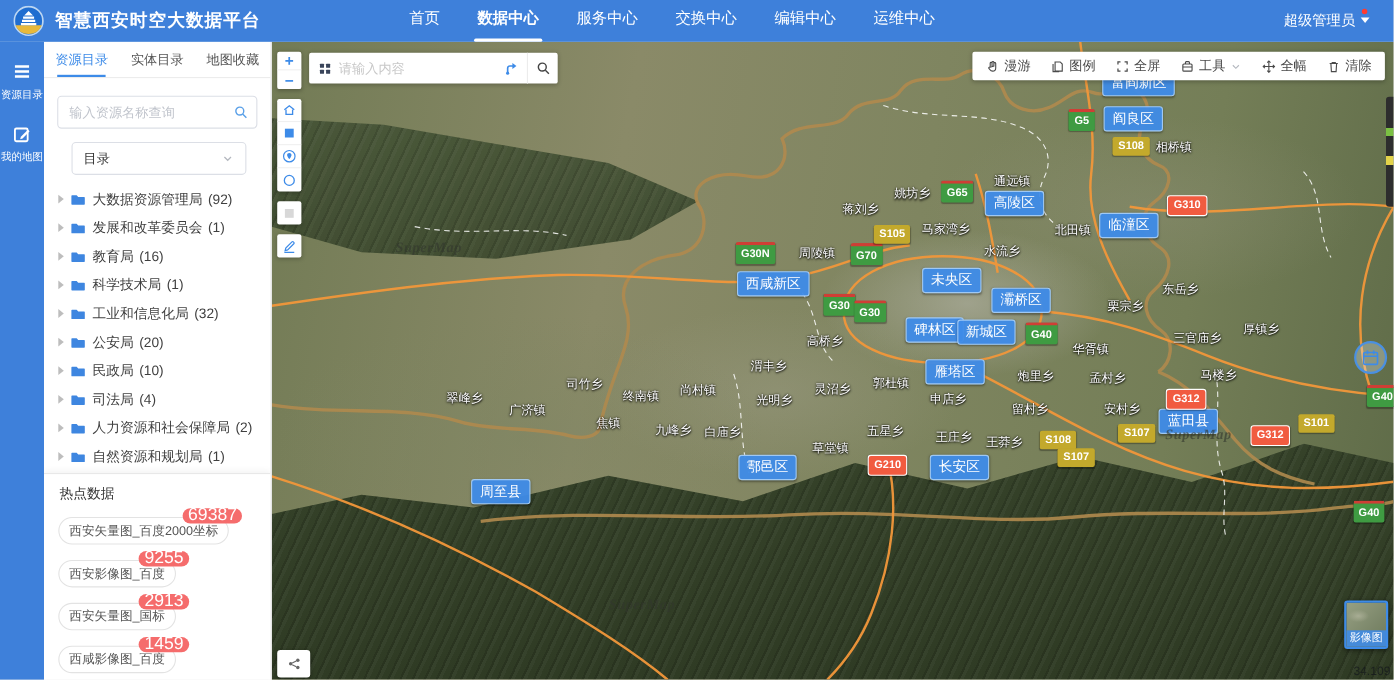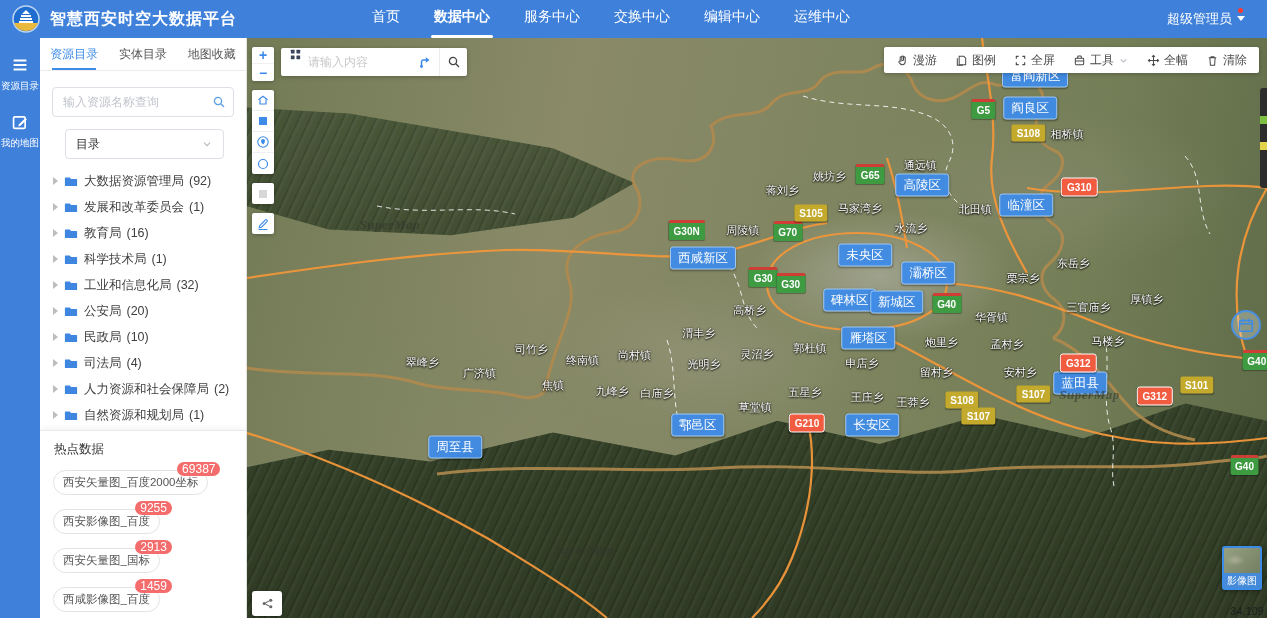--- a/index.html
+++ b/index.html
@@ -33,21 +33,21 @@
   .pselect{margin:12px 22px 0 25px;height:30px;border:1px solid #dcdfe6;border-radius:4px;display:flex;align-items:center;justify-content:space-between;padding:0 10px;font-size:12px;color:#333;cursor:pointer}
   .tree{margin-top:9px}
   .tree-row{display:flex;align-items:center;height:26px;padding-left:13px;font-size:12.5px;color:#3f3f3f;cursor:pointer;white-space:nowrap}
   .caret{width:0;height:0;border-left:5px solid #bdbdbd;border-top:4px solid transparent;border-bottom:4px solid transparent;margin-right:6px}
   .tree-row .icn{margin-right:6px;display:flex}
   .tcount{margin-left:5px}
   .hot{position:absolute;left:0;right:0;top:392px;bottom:0;background:#fff;border-top:1px solid #e8e8e8;box-shadow:0 -2px 6px rgba(0,0,0,.05);padding:8px 8px 0 8px}
   .hot-title{font-size:12.5px;color:#333;margin:2px 0 12px 6px}
   .tags{display:flex;flex-wrap:wrap}
   .tag{position:relative;border:1px solid #e3e3e3;border-radius:14px;padding:4px 9px;font-size:11.5px;color:#555;margin:0 10px 14px 5px;background:#fff;cursor:pointer;white-space:nowrap}
-  .badge{position:absolute;top:-9px;right:-13px;background:#f56c6c;color:#fff;font-size:12px;line-height:12px;padding:1px 5px;border-radius:8px;white-space:nowrap}
+  .badge{position:absolute;top:-9px;right:-13px;background:#f56c6c;color:#fff;font-size:16px;line-height:12px;padding:1px 5px;border-radius:8px;white-space:nowrap}
   
   .map{position:absolute;left:247px;top:38px;right:0;bottom:0;overflow:hidden;background:
     radial-gradient(190px 95px at 62% 41%, rgba(178,178,165,.65), rgba(178,178,165,0) 70%),
     radial-gradient(280px 120px at 78% 26%, rgba(148,148,126,.35), rgba(148,148,126,0) 70%),
     radial-gradient(320px 160px at 22% 62%, rgba(125,133,98,.5), rgba(125,133,98,0) 70%),
     radial-gradient(240px 110px at 45% 55%, rgba(158,158,136,.4), rgba(158,158,136,0) 70%),
     linear-gradient(100deg,#727b55,#8a8a68 30%,#7f8560 55%,#747e57 78%,#5d6a47)}
   .mtn-s,.mtn-nw{position:absolute;inset:0;background:
     repeating-linear-gradient(115deg, rgba(0,0,0,.13) 0 2px, rgba(255,255,255,.03) 2px 5px, rgba(0,0,0,0) 5px 10px),
     linear-gradient(180deg,#49583a 0%,#39462c 40%,#2f3b24 100%)}
@@ -57,21 +57,21 @@
   .label-layer{position:absolute;inset:0}
   .mlbl{position:absolute;transform:translate(-50%,-50%);white-space:nowrap}
   .district{background:rgba(62,139,232,.95);border:1px solid #9fc8f3;color:#fff;font-size:12.5px;padding:2px 7px;border-radius:3px;box-shadow:0 1px 2px rgba(0,0,0,.35);cursor:pointer}
   .town{color:#fff;font-size:11px;text-shadow:0 1px 2px #000,0 0 2px #000}
   .road{font-size:10px;font-weight:bold;padding:3px 5px;border-radius:2px;color:#fff;box-shadow:0 1px 1px rgba(0,0,0,.3)}
   .road.green{background:#3f9b42;border-top:3px solid #cf3e35}
   .road.yellow{background:#c3a92c}
   .road.orange{background:#f15b40;border:1px solid #fff;border-radius:3px}
   .watermark{position:absolute;transform:translate(-50%,-50%);font-family:"Liberation Serif",serif;font-style:italic;font-weight:bold;font-size:13px;color:rgba(50,55,45,.62);letter-spacing:.5px}
   
-  .msearch{position:absolute;left:34px;top:10px;width:186px;height:28px;background:#fff;border-radius:2px;box-shadow:0 1px 4px rgba(0,0,0,.25);display:flex;z-index:5}
+  .msearch{position:absolute;left:34px;top:10px;width:226px;height:28px;background:#fff;border-radius:2px;box-shadow:0 1px 4px rgba(0,0,0,.25);display:flex;align-items:center;z-index:5}
   .msearch .gicn{margin:0 6px 0 8px;display:flex}
   .msearch input{flex:1;border:none;outline:none;font-size:12px;color:#333;min-width:0;font-family:inherit}
   .msearch input::placeholder{color:#c8c8c8}
   .msbtn{width:28px;height:28px;display:flex;align-items:center;justify-content:center;cursor:pointer}
   .msbtn.sep{border-left:1px solid #ececec}
   
   .mtoolbar{position:absolute;top:9px;right:8px;height:26px;background:#fff;border-radius:2px;box-shadow:0 1px 4px rgba(0,0,0,.25);display:flex;align-items:center;padding:0 3px;z-index:5}
   .tb-item{display:flex;align-items:center;gap:4px;font-size:12px;color:#4a4a4a;padding:0 9px;cursor:pointer;white-space:nowrap}
   
   .side-tools{position:absolute;left:5px;top:9px;z-index:5}

